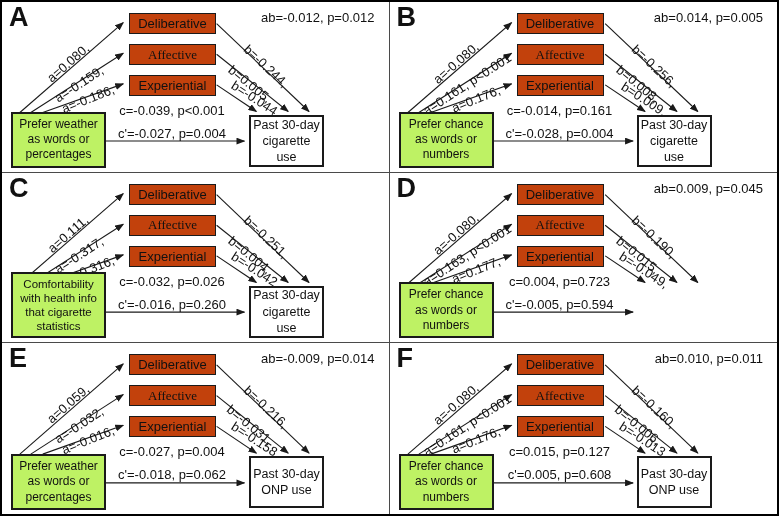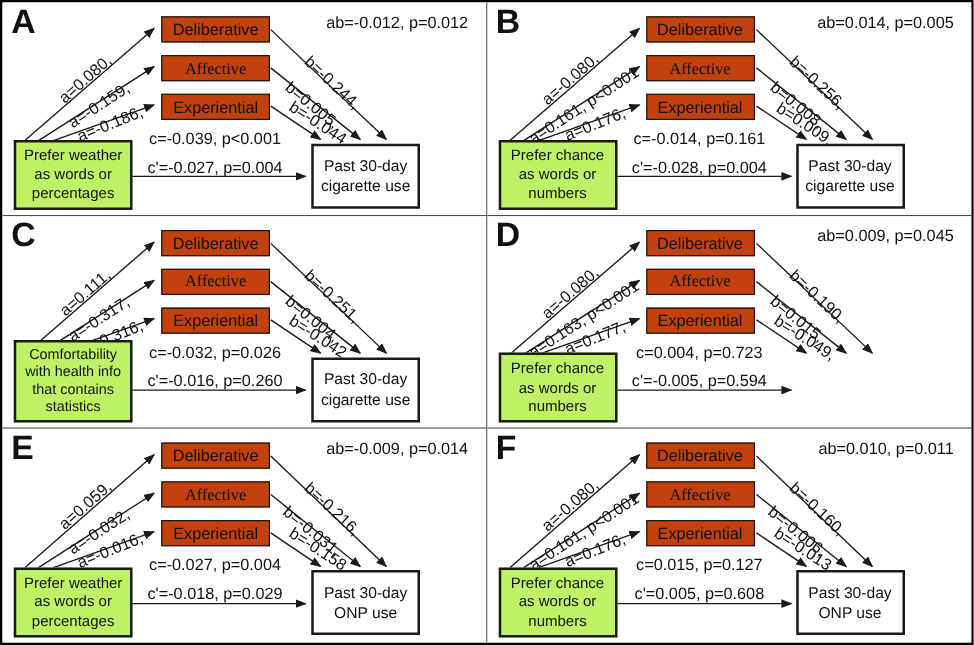--- a/index.html
+++ b/index.html
@@ -56,21 +56,21 @@
   .predictor-box {
     position: absolute; left: 9px; bottom: 4px; width: 95px;
     box-sizing: border-box;
     border: 2px solid #1a1a1a; background: #bef264;
     text-align: center; font-size: 12px; line-height: 1.28;
     padding: 3px 1px;
   }
   .panel:nth-child(3) .predictor-box { font-size: 11.5px; line-height: 1.22; }
 
   .outcome-box {
-    position: absolute; left: 247px; top: 113px; width: 87px; height: 52px;
+    position: absolute; left: 247px; top: 113px; width: 75px; height: 52px;
     box-sizing: border-box;
     border: 2px solid #1a1a1a; background: #fff;
     display: flex; align-items: center; justify-content: center;
     text-align: center; font-size: 12.5px; line-height: 1.3;
   }
 
   .path-label {
     position: absolute; font-size: 13px; white-space: nowrap;
   }
   .a1 { left: 66px;  top: 61px; transform: translate(-50%,-50%) rotate(-41deg); }
@@ -185,21 +185,21 @@
     <div class="path-label a1">a=0.111,</div>
     <div class="path-label a2">a=-0.317,</div>
     <div class="path-label a3">a=-0.316,</div>
     <div class="path-label b1">b=-0.251,</div>
     <div class="path-label b2">b=0.004,</div>
     <div class="path-label b3">b=-0.042,</div>
 
     <div class="c-label">c=-0.032, p=0.026</div>
     <div class="cp-label">c'=-0.016, p=0.260</div>
 
-    <div class="predictor-box">Comfortability with health info that contains statistics</div>
+    <div class="predictor-box">Comfortability with health info that cigarette statistics</div>
     <div class="outcome-box">Past 30-day cigarette use</div>
   </section>
 
   <section class="panel">
     <svg class="arrows" viewBox="0 0 389 172" preserveAspectRatio="none">
       <line x1="18" y1="112" x2="122" y2="21" marker-end="url(#arrowhead)"></line>
       <line x1="29" y1="112" x2="122" y2="52" marker-end="url(#arrowhead)"></line>
       <line x1="41" y1="112" x2="122" y2="83" marker-end="url(#arrowhead)"></line>
       <line x1="216" y1="22" x2="309" y2="111" marker-end="url(#arrowhead)"></line>
       <line x1="216" y1="53" x2="288" y2="111" marker-end="url(#arrowhead)"></line>
@@ -246,21 +246,21 @@
     <div class="med-box m2">Experiential</div>
 
     <div class="path-label a1">a=0.059,</div>
     <div class="path-label a2">a=-0.032,</div>
     <div class="path-label a3">a=-0.016,</div>
     <div class="path-label b1">b=-0.216,</div>
     <div class="path-label b2">b=-0.031,</div>
     <div class="path-label b3">b=-0.158,</div>
 
     <div class="c-label">c=-0.027, p=0.004</div>
-    <div class="cp-label">c'=-0.018, p=0.029</div>
+    <div class="cp-label">c'=-0.018, p=0.062</div>
 
     <div class="predictor-box">Prefer weather as words or percentages</div>
     <div class="outcome-box">Past 30-day ONP use</div>
   </section>
 
   <section class="panel">
     <svg class="arrows" viewBox="0 0 389 172" preserveAspectRatio="none">
       <line x1="18" y1="112" x2="122" y2="21" marker-end="url(#arrowhead)"></line>
       <line x1="29" y1="112" x2="122" y2="52" marker-end="url(#arrowhead)"></line>
       <line x1="41" y1="112" x2="122" y2="83" marker-end="url(#arrowhead)"></line>

